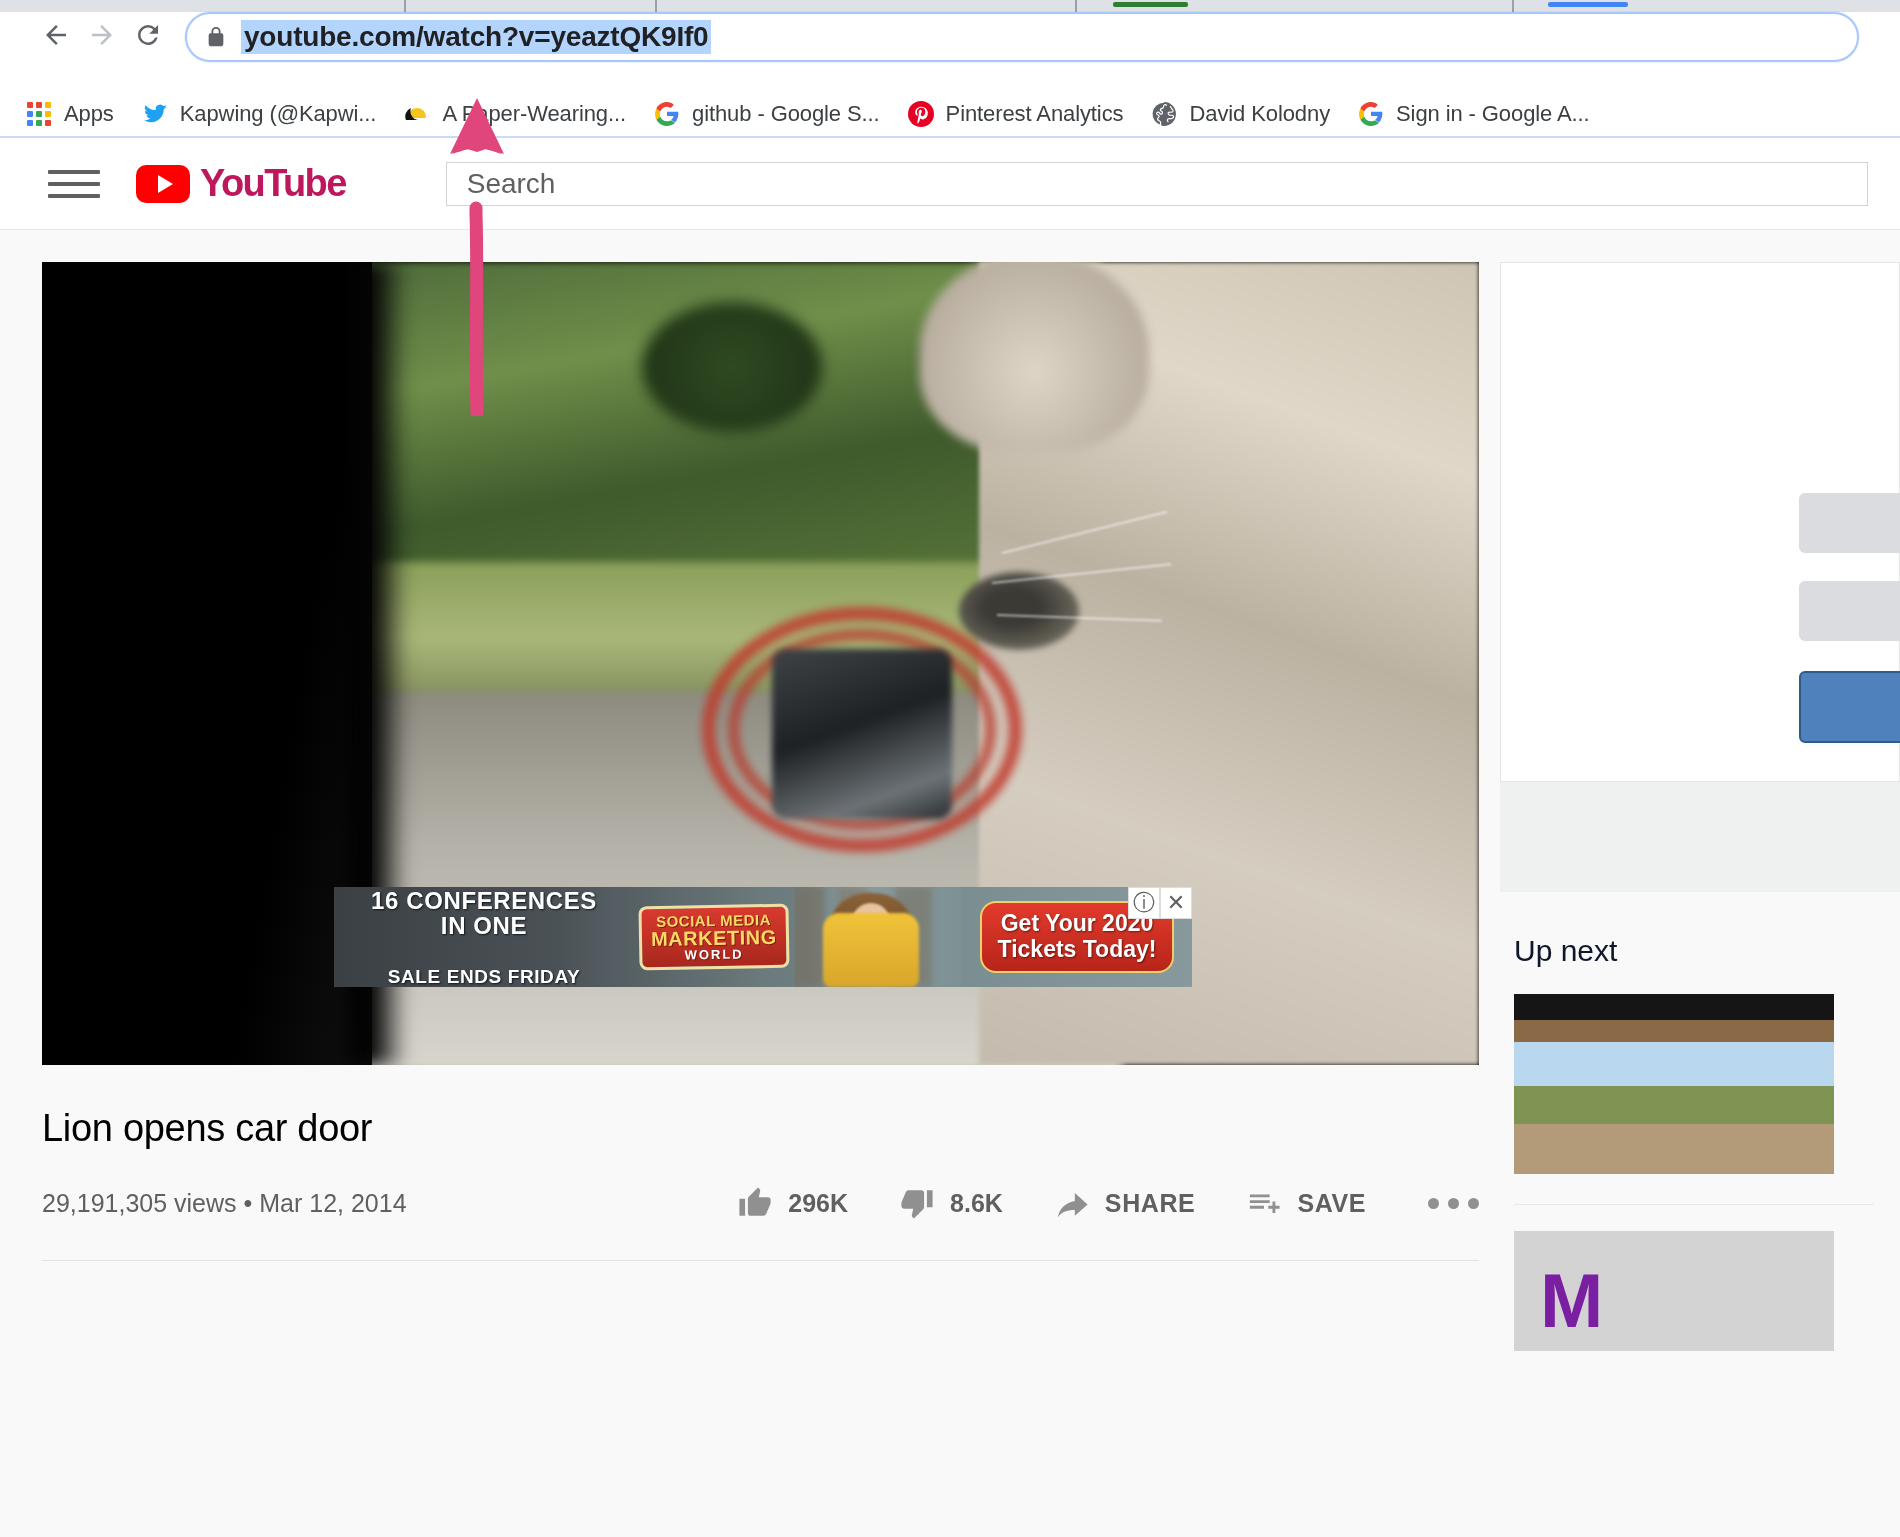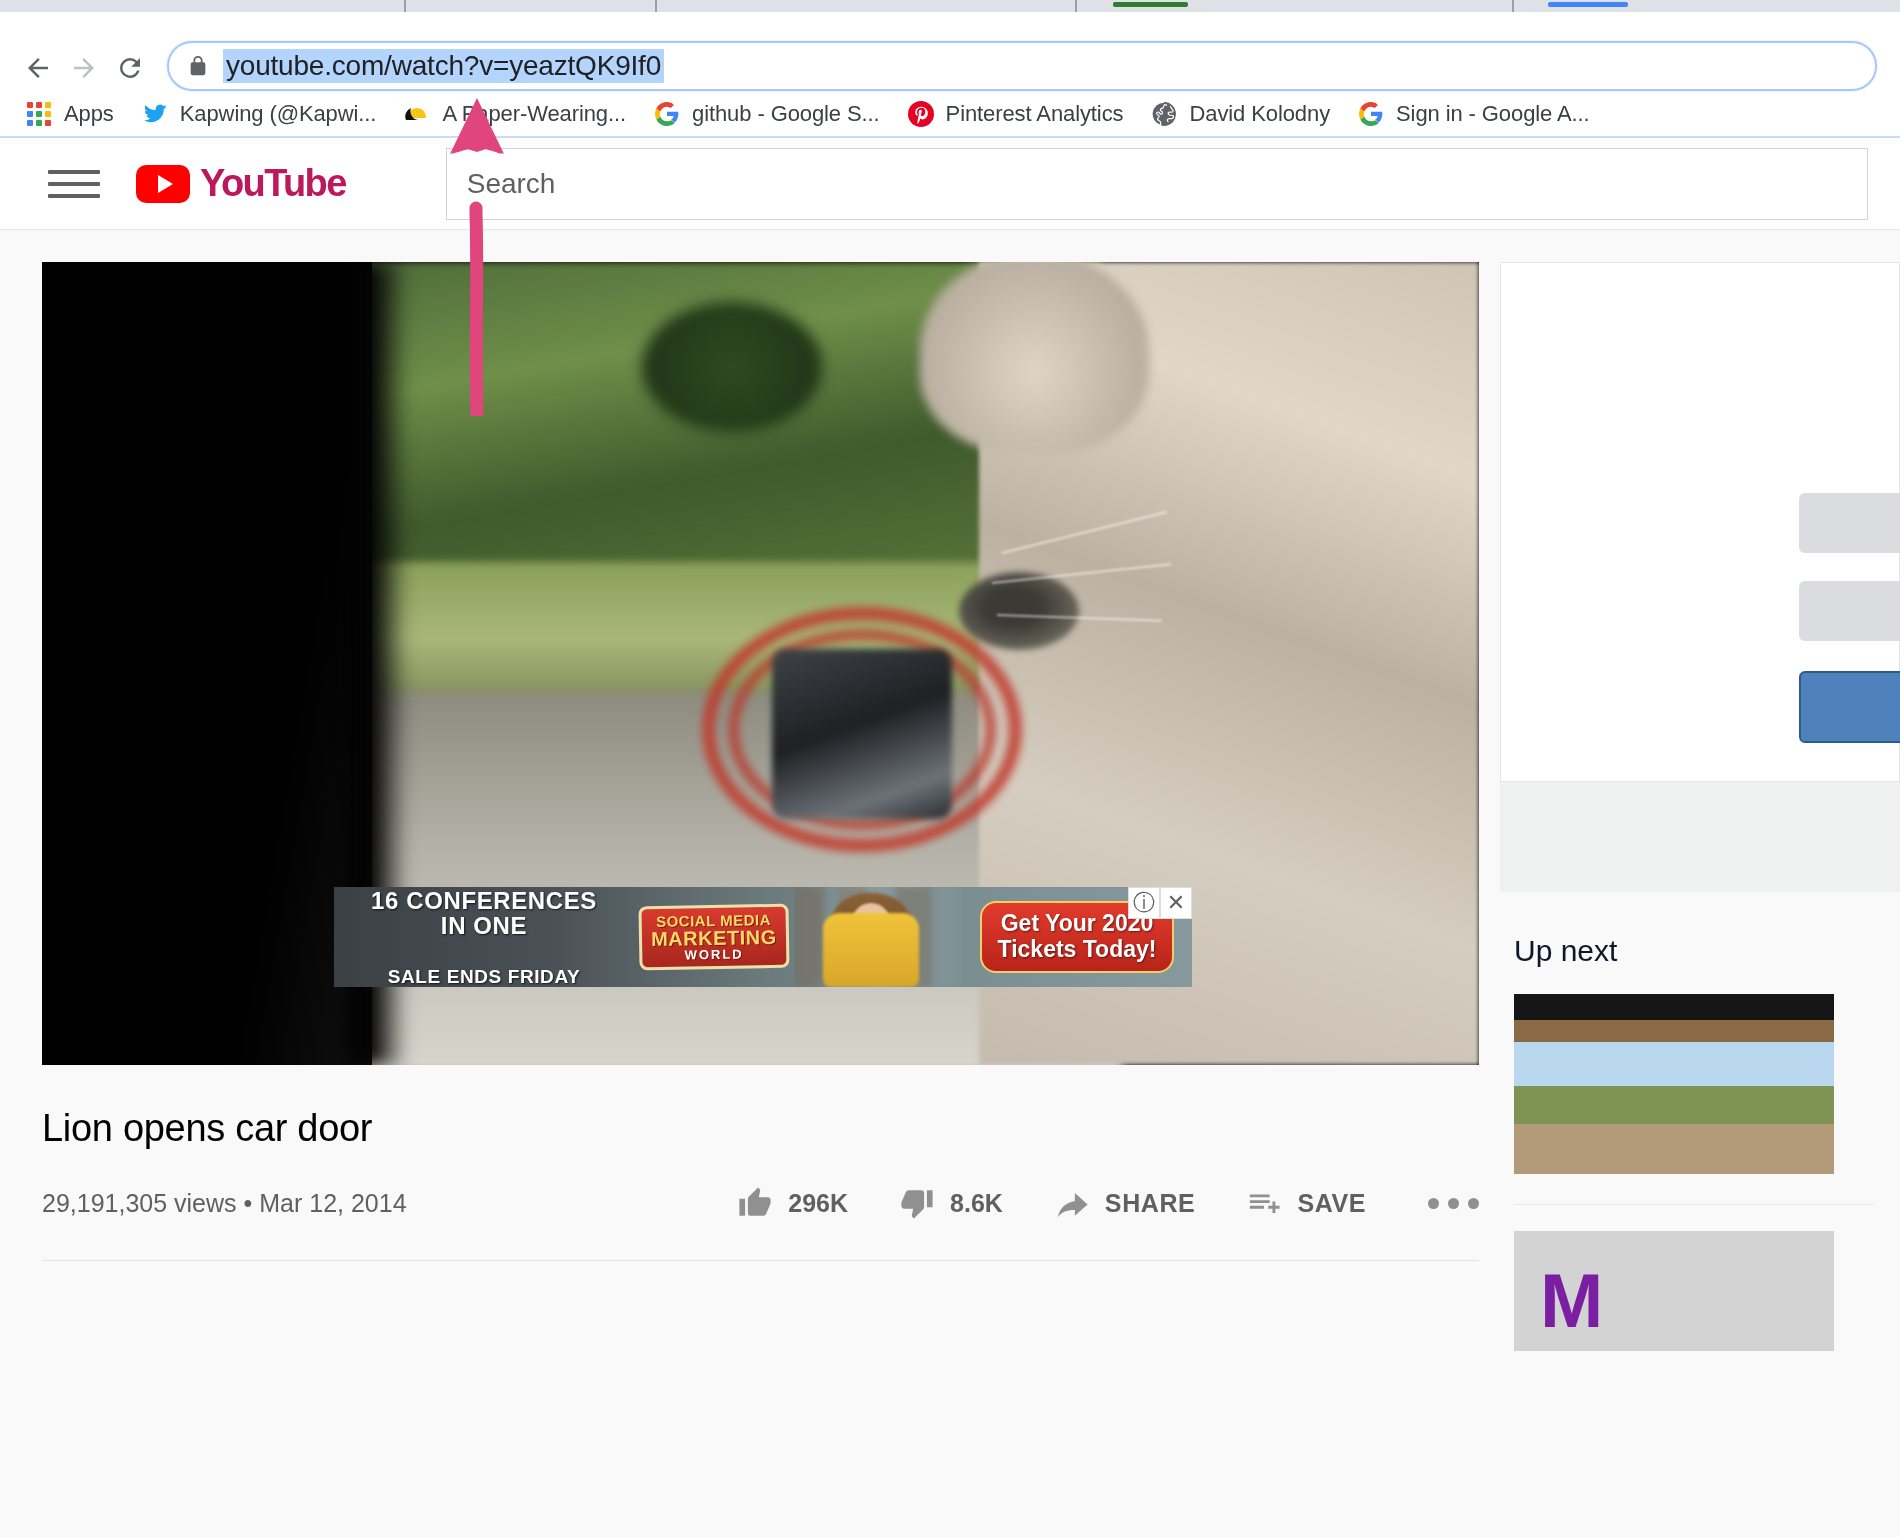--- a/index.html
+++ b/index.html
@@ -16,22 +16,22 @@
   .browser { width: 1900px; height: 1537px; position: relative; overflow: hidden; }
 
   .tabstrip {
     height: 12px; background: #dee1e6; position: relative;
     border-bottom: 0;
   }
   .tab-sep { position: absolute; top: 0; width: 2px; height: 12px; background: #9aa0a6; }
   .tab-accent { position: absolute; top: 2px; height: 5px; border-radius: 2px; }
 
   .toolbar {
-    height: 79px; background: #ffffff; display: flex; align-items: flex-end;
-    padding: 0 15px; position: relative;
+    height: 79px; background: #ffffff; display: flex; align-items: flex-start;
+    padding: 0 33px; position: relative; font-weight: bold;
   }
   .nav-btn {
     width: 46px; height: 46px; display: flex; align-items: center; justify-content: center;
     border-radius: 50%; flex: 0 0 auto;
   }
   .nav-btn svg { display: block; }
 
   .omnibox {
     flex: 1 1 auto; height: 50px; margin-left: 14px; margin-right: 8px;
     border: 2px solid #a8c7fa; border-radius: 26px; background: #fff;
@@ -75,21 +75,21 @@
 
   .yt-logo { display: flex; align-items: center; gap: 10px; margin-right: 100px; }
   .yt-logo-badge {
     width: 54px; height: 38px; background: #ff0000; border-radius: 10px;
     display: flex; align-items: center; justify-content: center;
   }
   .yt-logo-badge .tri { width: 0; height: 0; border-left: 15px solid #fff; border-top: 9px solid transparent; border-bottom: 9px solid transparent; margin-left: 4px; }
   .yt-logo-word { font-size: 38px; font-weight: bold; color: #be185d; letter-spacing: -1.6px; font-family: "Liberation Sans", sans-serif; }
 
   .yt-search {
-    flex: 1 1 auto; height: 72px; border: 1px solid #d3d3d3; background: #fff;
+    flex: 1 1 auto; height: 44px; border: 1px solid #d3d3d3; background: #fff;
     display: flex; align-items: center; padding: 0 20px; margin-right: 0;
   }
   .yt-search-placeholder { font-size: 28px; color: #606060; }
 
   
   .yt-body { display: flex; padding: 32px 0 0 0; }
   .yt-primary { width: 1480px; padding-left: 42px; }
 
   .player {
     position: relative; width: 1437px; height: 803px; background: #000;

